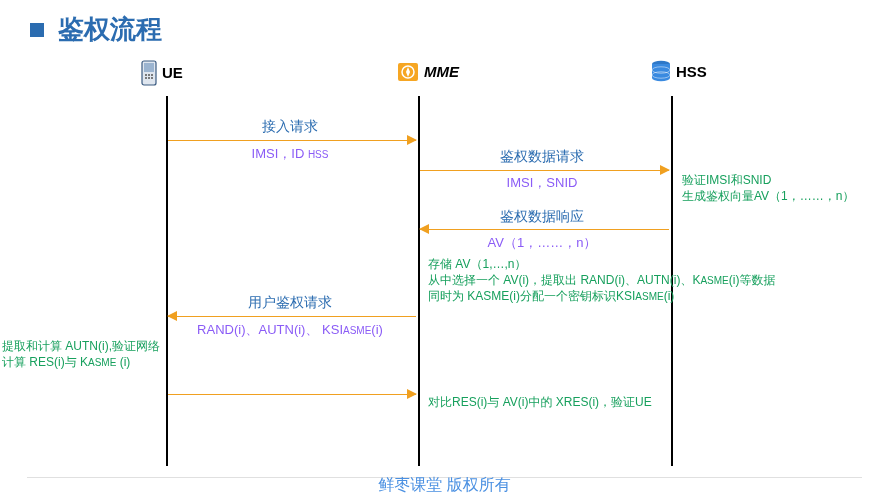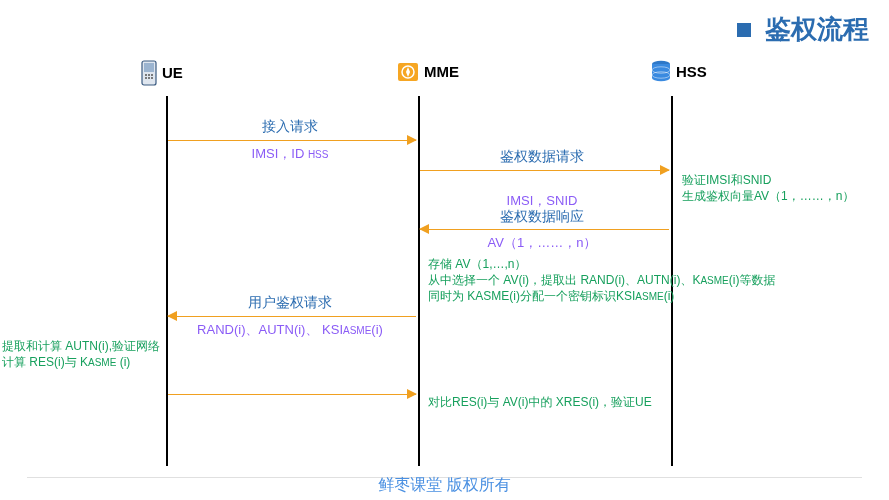--- a/index.html
+++ b/index.html
@@ -1,17 +1,17 @@
 <!DOCTYPE html>
 <html><head>
 <meta charset="utf-8">
 <style>
   * { box-sizing: border-box; margin: 0; padding: 0; }
   body { font-family: "Microsoft YaHei", Arial, sans-serif; background: #fff; width: 889px; height: 500px; position: relative; overflow: hidden; font-size: 13px; }
-  .title-bar { display: flex; align-items: center; padding: 12px 20px 8px 30px; justify-content: flex-end; }
+  .title-bar { display: flex; align-items: center; padding: 12px 20px 8px 30px; }
   .bullet { width: 14px; height: 14px; background: #2b6cb0; margin-right: 14px; }
   .title { font-size: 26px; font-weight: bold; color: #2b6cb0; }
   .diagram { position: absolute; top: 60px; left: 0; width: 889px; height: 420px; }
   .node { position: absolute; top: 0; text-align: right; font-weight: bold; font-size: 15px; }
   .node .icon { display: inline-block; vertical-align: middle; margin-right: 4px; }
   .lifeline { position: absolute; top: 36px; width: 2px; height: 370px; background: #000; }
   .arrow { position: absolute; height: 0; border-top: 1.5px solid #f0a020; }
   .arrow::after { content: ""; position: absolute; right: -1px; top: -6px; border-left: 10px solid #f0a020; border-top: 5px solid transparent; border-bottom: 5px solid transparent; }
   .arrow.left::after { right: auto; left: -1px; border-left: none; border-right: 10px solid #f0a020; }
   .msg-label { position: absolute; width: 240px; text-align: center; color: #2b6cb0; font-size: 14px; }
@@ -40,21 +40,21 @@
           <circle cx="9" cy="15" r="1" fill="#555"></circle>
           <circle cx="12" cy="15" r="1" fill="#555"></circle>
           <circle cx="6" cy="18" r="1" fill="#555"></circle>
           <circle cx="9" cy="18" r="1" fill="#555"></circle>
           <circle cx="12" cy="18" r="1" fill="#555"></circle>
         </svg>
     </span><span>UE</span>
   </div>
   <div class="lifeline" style="left:166px;"></div>
 
-  <div class="node" style="left:396px;">
+  <div class="node" style="left:396px;font-style:italic;">
     <span class="icon">
       <svg width="24" height="24" viewBox="0 0 24 24">
           <rect x="2" y="3" width="20" height="18" rx="2" fill="#f6a623"></rect>
           <circle cx="12" cy="12" r="6" fill="none" stroke="#fff" stroke-width="1.5"></circle>
           <path d="M12 7 L14 12 L12 17 L10 12 Z" fill="#fff"></path>
         </svg>
     </span><span>MME</span>
   </div>
   <div class="lifeline" style="left:418px;"></div>
 
@@ -69,21 +69,21 @@
     </span><span>HSS</span>
   </div>
   <div class="lifeline" style="left:671px;"></div>
 
   <div class="msg-label" style="left:170px; top:58px;">接入请求</div>
   <div class="arrow" style="left:168px; width:248px; top:80px;"></div>
   <div class="msg-sub" style="left:170px; top:85px;"><span>IMSI，ID </span><span class="sc">HSS</span></div>
 
   <div class="msg-label" style="left:422px; top:88px;">鉴权数据请求</div>
   <div class="arrow" style="left:420px; width:249px; top:110px;"></div>
-  <div class="msg-sub" style="left:422px; top:114px;margin-top:18px;">IMSI，SNID</div>
+  <div class="msg-sub" style="left:422px; top:114px;">IMSI，SNID</div>
 
   <div class="note" style="left:682px; top:112px;">
     <div>验证IMSI和SNID</div>
     <div>生成鉴权向量AV（1，……，n）</div>
   </div>
 
   <div class="msg-label" style="left:422px; top:148px;">鉴权数据响应</div>
   <div class="arrow left" style="left:420px; width:249px; top:169px;"></div>
   <div class="msg-sub" style="left:422px; top:174px;">AV（1，……，n）</div>
 

